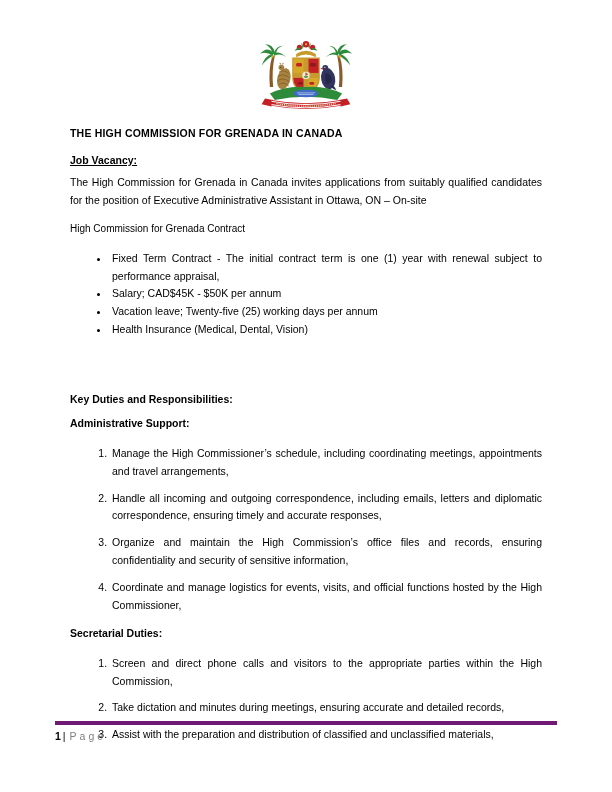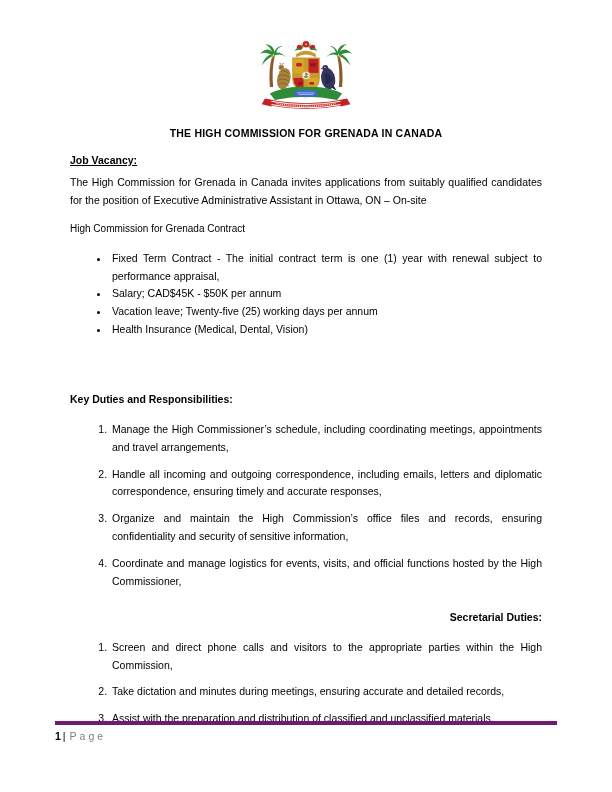--- a/index.html
+++ b/index.html
@@ -3,29 +3,29 @@
 <meta charset="utf-8">
 <style>
   html,body{margin:0;padding:0;}
   body{
     width:612px;height:792px;background:#ffffff;position:relative;
     font-family:"Liberation Sans",sans-serif;color:#000;overflow:hidden;
   }
   .page{position:absolute;inset:0;padding:36px 70px 0;box-sizing:border-box;}
   .crest{display:block;margin:0 auto;}
   .doc-title{
-    text-align:center;font-weight:bold;font-size:10.5px;letter-spacing:.2px;
+    font-weight:bold;font-size:10.5px;letter-spacing:.2px;
     margin:13px 0 0;
   }
   .heading{font-weight:bold;font-size:10.5px;margin:0;}
   .h-jobvacancy{margin-top:15px;text-decoration:underline;}
   .h-terms{margin-top:42px;}
   .h-keyduties{margin-top:54px;}
   .h-admin{margin-top:12px;}
-  .h-secretarial{margin-top:20px;text-align:right;}
+  .h-secretarial{margin-top:12px;}
   .bodytext{font-size:10.5px;line-height:1.7;text-align:justify;margin:8px 0 0;}
   .subhead{font-size:10px;margin:13px 0 16px;}
   ul.bullets{margin:0 0 0;padding-left:40px;}
   ul.bullets li{
     font-size:10.5px;line-height:1.7;text-align:justify;
     padding-left:2px;margin:0;
   }
   ol.numbered{margin:16px 0 0;padding-left:40px;}
   ol.numbered li{
     font-size:10.5px;line-height:1.7;text-align:justify;
@@ -142,20 +142,21 @@
   <p class="subhead">High Commission for Grenada Contract</p>
   <ul class="bullets">
     <li>Fixed Term Contract - The initial contract term is one (1) year with renewal subject to performance appraisal,</li>
     <li>Salary; CAD$45K - $50K per annum</li>
     <li>Vacation leave; Twenty-five (25) working days per annum</li>
     <li>Health Insurance (Medical, Dental, Vision)</li>
   </ul>
 
   <p class="heading h-keyduties">Key Duties and Responsibilities:</p>
 
+  <p class="heading h-admin">Administrative Support:</p>
   <ol class="numbered">
     <li>Manage the High Commissioner’s schedule, including coordinating meetings, appointments and travel arrangements,</li>
     <li>Handle all incoming and outgoing correspondence, including emails, letters and diplomatic correspondence, ensuring timely and accurate responses,</li>
     <li>Organize and maintain the High Commission’s office files and records, ensuring confidentiality and security of sensitive information,</li>
     <li>Coordinate and manage logistics for events, visits, and official functions hosted by the High Commissioner,</li>
   </ol>
 
   <p class="heading h-secretarial">Secretarial Duties:</p>
   <ol class="numbered">
     <li>Screen and direct phone calls and visitors to the appropriate parties within the High Commission,</li>

